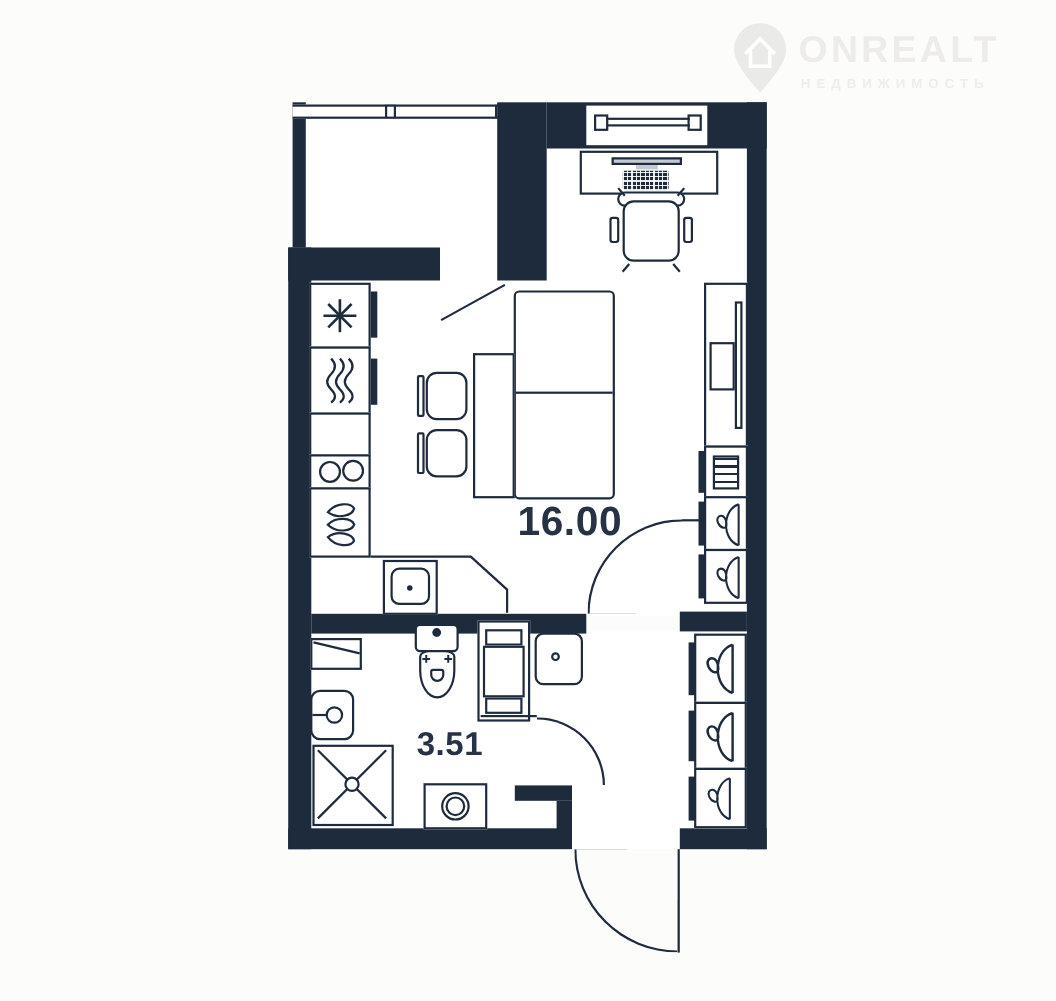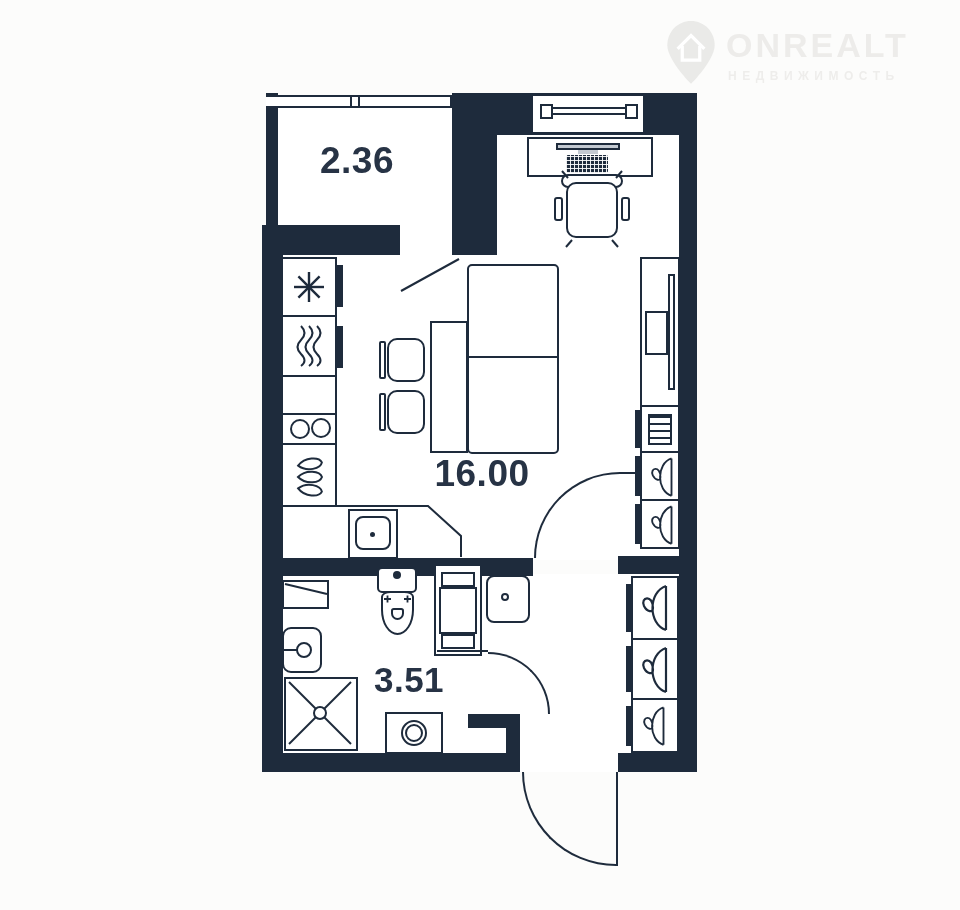--- a/index.html
+++ b/index.html
@@ -149,23 +149,22 @@
   <div class="u round" style="left:401px;top:720px;width:26px;height:26px"></div>
   <div class="u round" style="left:405px;top:724px;width:18px;height:18px"></div>
 
   <div class="arc" style="left:534px;top:472px;width:86px;height:86px;border-left:2px solid var(--wall);border-top:2px solid var(--wall);border-top-left-radius:100% 100%"></div>
   <div class="leaf" style="left:620px;top:472px;width:21px;height:2px"></div>
   <div class="arc" style="left:488px;top:652px;width:62px;height:62px;border-top:2px solid var(--wall);border-right:2px solid var(--wall);border-top-right-radius:100% 100%"></div>
   <div class="leaf" style="left:437px;top:650px;width:51px;height:2px"></div>
   <div class="arc" style="left:522px;top:772px;width:94px;height:94px;border-left:2px solid var(--wall);border-bottom:2px solid var(--wall);border-bottom-left-radius:100% 100%"></div>
   <div class="leaf" style="left:616px;top:772px;width:2px;height:94px"></div>
 
-  <div class="label" style="left:297px;top:140px;width:120px;font-size:37px">2.36</div>
-  <div class="label" style="left:412px;top:453px;width:140px;font-size:37px">16.00</div>
-  <div class="label" style="left:349px;top:660px;width:120px;font-size:35px">3.51</div>
+  <div class="label" style="left:448px;top:453px;width:140px;font-size:37px">16.00</div>
+  <div class="label" style="left:349px;top:660px;width:120px;font-size:30px">3.51</div>
 
   <svg class="overlay" width="960" height="910" viewBox="0 0 960 910">
     <g stroke="#1e2b3c" fill="none" stroke-width="2">
 
       <line x1="401" y1="291" x2="459" y2="259"></line>
 
       <polyline points="337,506 428,506 461,536 461,557"></polyline>
 
       <g stroke-width="2.4">
         <line x1="309" y1="272" x2="309" y2="302"></line>

